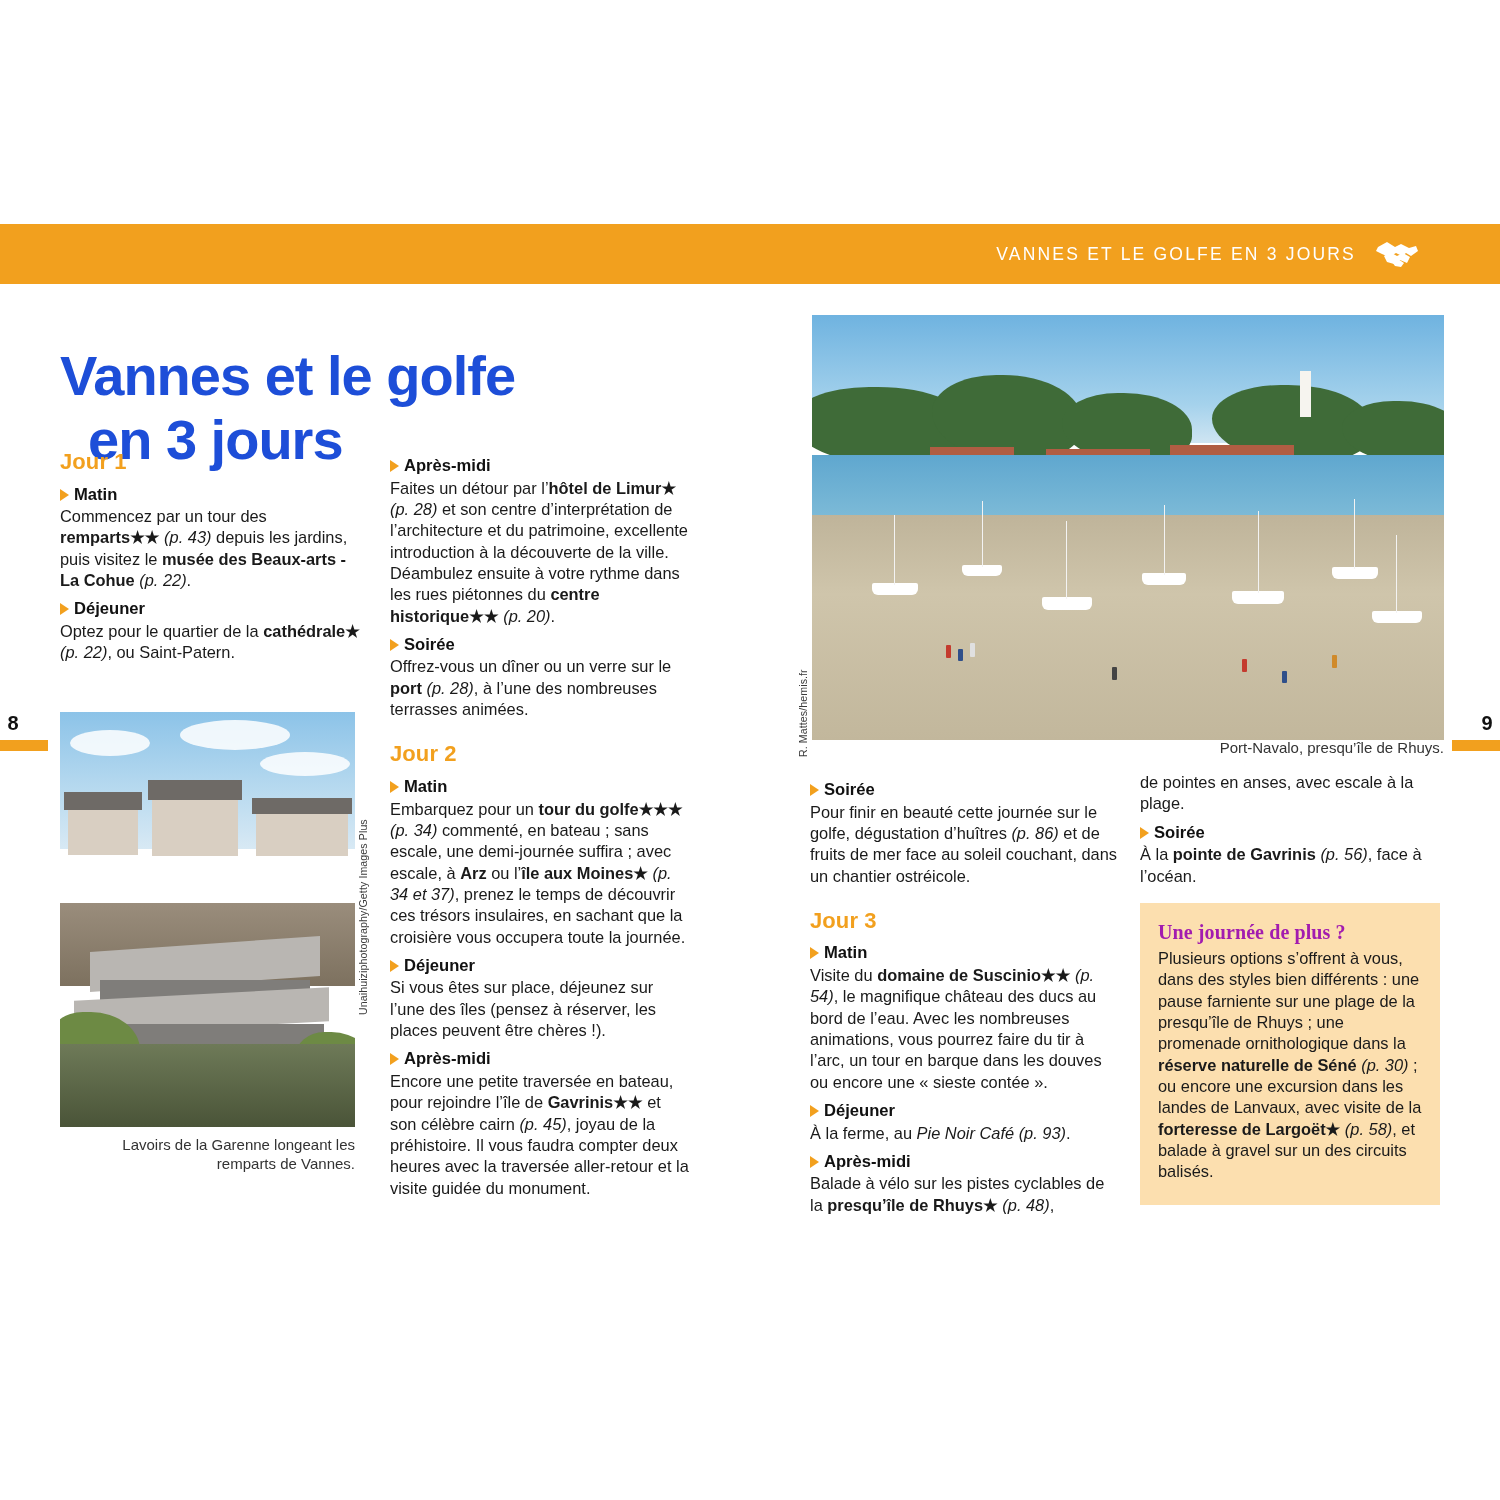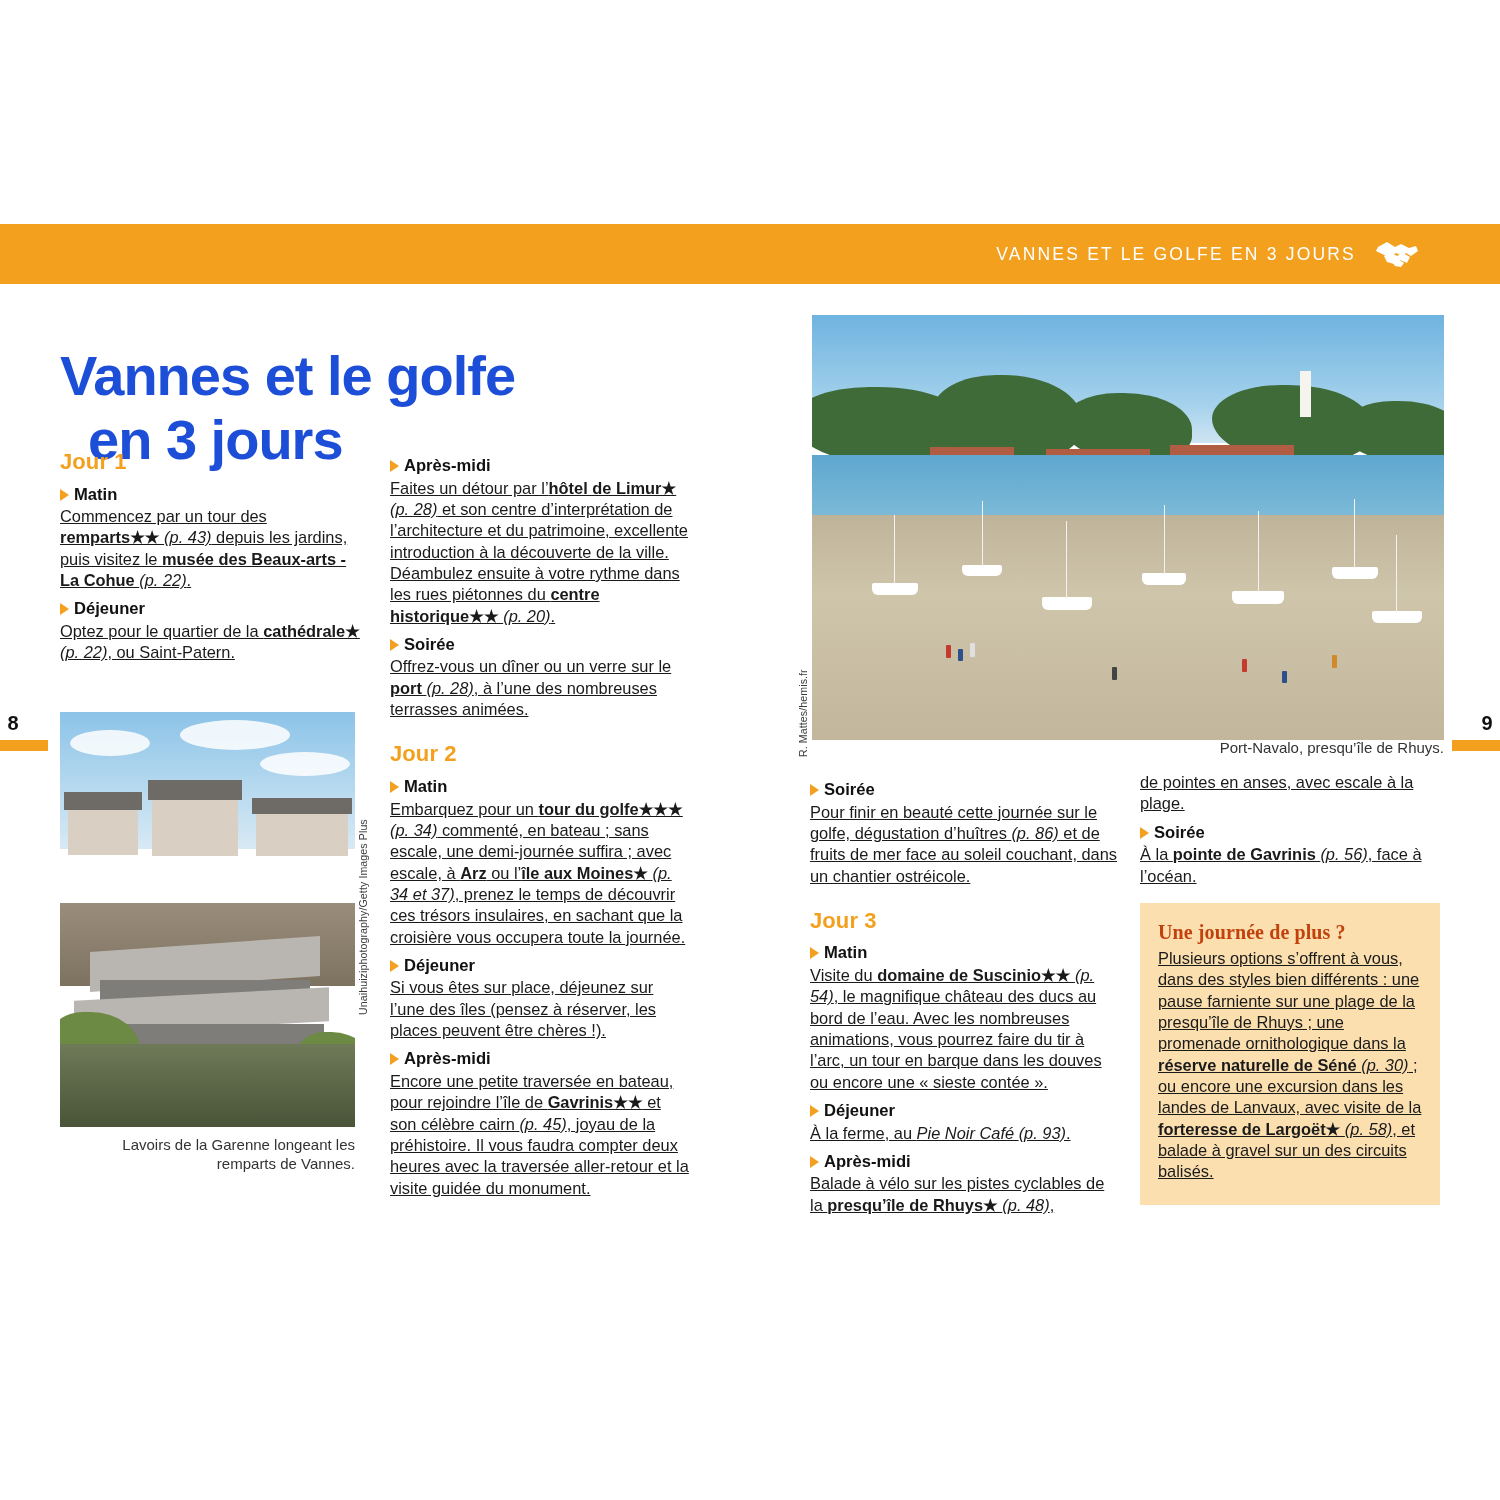--- a/index.html
+++ b/index.html
@@ -60,21 +60,21 @@
     font-weight:bold;color:#111;font-size:16.6px;
     margin:7px 0 1px 0;display:flex;align-items:baseline;gap:2px;
   }
   .sub .tri{
     display:inline-block;width:0;height:0;
     border-left:9px solid #F2A01E;
     border-top:6px solid transparent;
     border-bottom:6px solid transparent;
     margin-right:3px;position:relative;top:1px;
   }
-  .p{margin:0 0 2px 0;text-decoration:underline;}
+  .p{margin:0 0 2px 0;}
   b{font-weight:bold;}
   i{font-style:italic;}
 
   
   .photo{position:absolute;overflow:hidden;}
   .photo-left{left:60px;top:712px;width:295px;height:415px;}
   .photo-right{left:812px;top:315px;width:632px;height:425px;}
 
   .caption{
     position:absolute;font-size:15px;color:#333;line-height:1.25;
@@ -91,21 +91,21 @@
   .credit-right{left:797px;top:632px;height:125px;}
 
   
   .boxed{
     position:absolute;left:1140px;top:903px;width:300px;
     background:#FCDFAF;padding:16px 18px 20px 18px;
     box-sizing:border-box;
     font-size:16.4px;line-height:1.30;color:#1a1a1a;
   }
   .boxed h3{
-    margin:0 0 3px 0;font-size:20px;font-weight:bold;color:#c2410c;
+    margin:0 0 3px 0;font-size:20px;font-weight:bold;color:#a21caf;
     font-family:"Liberation Serif", serif;letter-spacing:0.1px;
   }
 
   
   
   .pl-sky{position:absolute;left:0;top:0;width:100%;height:33%;
     background:linear-gradient(#8cc3e8 0%, #b6d9ef 55%, #d8e9f4 100%);}
   .pl-cloud{position:absolute;background:rgba(255,255,255,.85);border-radius:50%;}
   .pl-house{position:absolute;background:#d9cfc2;}
   .pl-roof{position:absolute;background:#6e6a66;}

